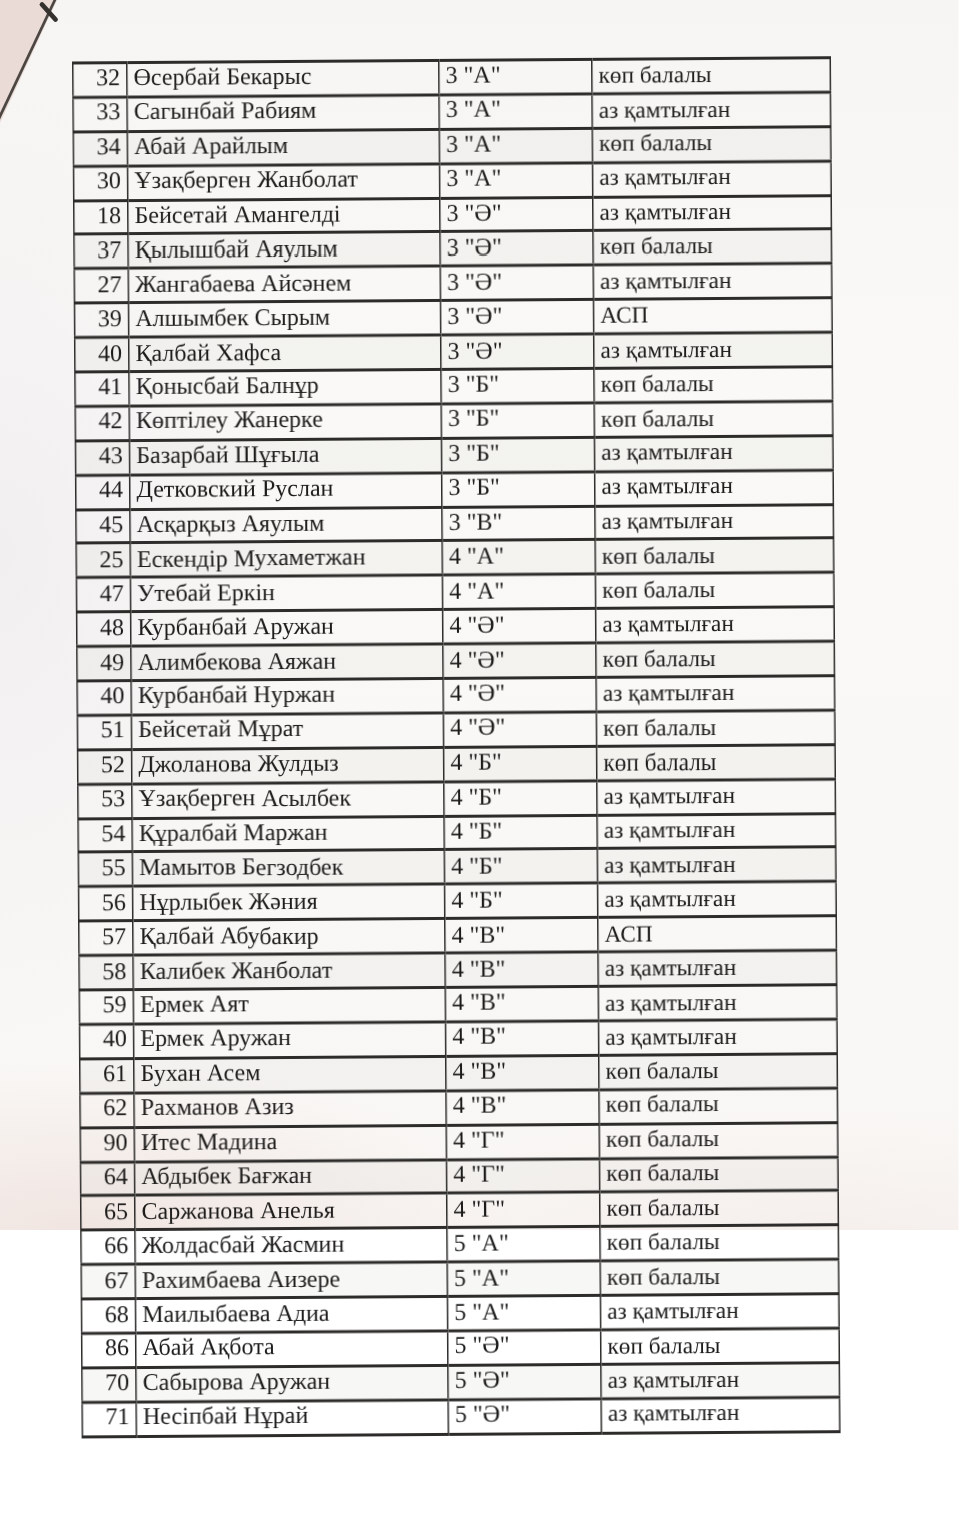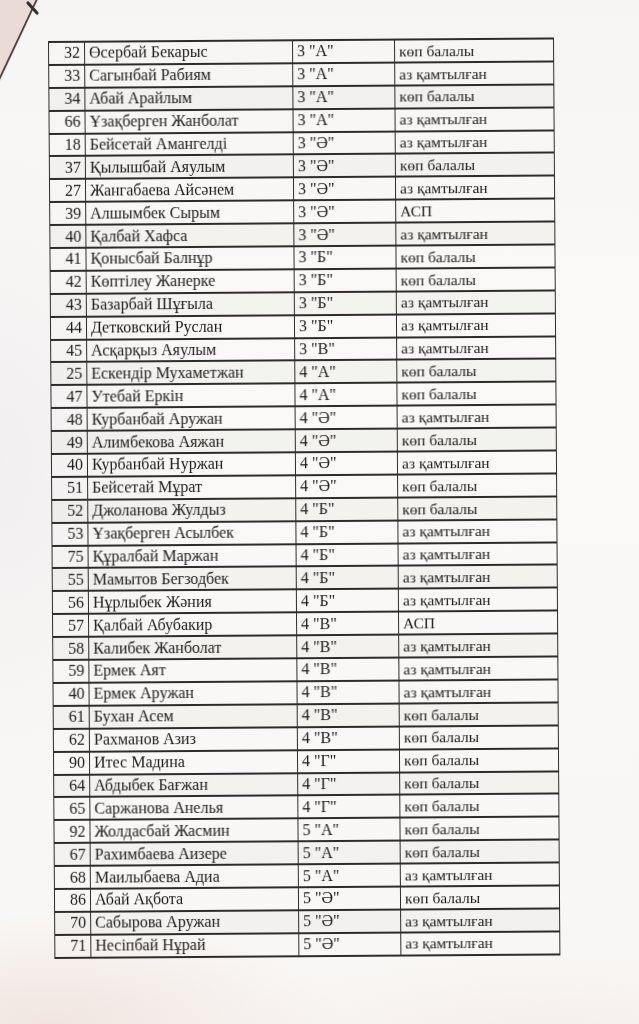--- a/index.html
+++ b/index.html
@@ -7,21 +7,21 @@
     padding: 0;
     width: 639px;
     height: 1024px;
     overflow: hidden;
     font-family: "Liberation Serif", serif;
   }
   .page {
     position: absolute;
     inset: 0;
     width: 639px;
-    height: 1024px;
+    height: 820px;
     background:
       radial-gradient(ellipse 420px 160px at 8% 100%, rgba(233,214,208,0.55), rgba(233,214,208,0) 70%),
       radial-gradient(ellipse 500px 140px at 85% 102%, rgba(238,224,219,0.40), rgba(238,224,219,0) 70%),
       radial-gradient(ellipse 300px 500px at 0% 45%, rgba(232,229,233,0.50), rgba(232,229,233,0) 65%),
       linear-gradient(180deg, #f7f5f3 0%, #faf9f7 30%, #f9f7f5 100%);
   }
   .corner-fold-svg {
     position: absolute;
     top: 0;
     left: 0;
@@ -103,21 +103,21 @@
     <td class="c-class">3 "А"</td>
     <td class="c-cat">аз қамтылған</td>
   </tr>
           <tr>
     <td class="c-num">34</td>
     <td class="c-name">Абай Арайлым</td>
     <td class="c-class">3 "А"</td>
     <td class="c-cat">көп балалы</td>
   </tr>
           <tr>
-    <td class="c-num">66</td>
+    <td class="c-num">30</td>
     <td class="c-name">Ұзақберген Жанболат</td>
     <td class="c-class">3 "А"</td>
     <td class="c-cat">аз қамтылған</td>
   </tr>
           <tr>
     <td class="c-num">18</td>
     <td class="c-name">Бейсетай Амангелді</td>
     <td class="c-class">3 "Ә"</td>
     <td class="c-cat">аз қамтылған</td>
   </tr>
@@ -217,21 +217,21 @@
     <td class="c-class">4 "Б"</td>
     <td class="c-cat">көп балалы</td>
   </tr>
           <tr>
     <td class="c-num">53</td>
     <td class="c-name">Ұзақберген Асылбек</td>
     <td class="c-class">4 "Б"</td>
     <td class="c-cat">аз қамтылған</td>
   </tr>
           <tr>
-    <td class="c-num">75</td>
+    <td class="c-num">54</td>
     <td class="c-name">Құралбай Маржан</td>
     <td class="c-class">4 "Б"</td>
     <td class="c-cat">аз қамтылған</td>
   </tr>
           <tr>
     <td class="c-num">55</td>
     <td class="c-name">Мамытов Бегзодбек</td>
     <td class="c-class">4 "Б"</td>
     <td class="c-cat">аз қамтылған</td>
   </tr>
@@ -289,21 +289,21 @@
     <td class="c-class">4 "Г"</td>
     <td class="c-cat">көп балалы</td>
   </tr>
           <tr>
     <td class="c-num">65</td>
     <td class="c-name">Саржанова Анелья</td>
     <td class="c-class">4 "Г"</td>
     <td class="c-cat">көп балалы</td>
   </tr>
           <tr>
-    <td class="c-num">92</td>
+    <td class="c-num">66</td>
     <td class="c-name">Жолдасбай Жасмин</td>
     <td class="c-class">5 "А"</td>
     <td class="c-cat">көп балалы</td>
   </tr>
           <tr>
     <td class="c-num">67</td>
     <td class="c-name">Рахимбаева Аизере</td>
     <td class="c-class">5 "А"</td>
     <td class="c-cat">көп балалы</td>
   </tr>

